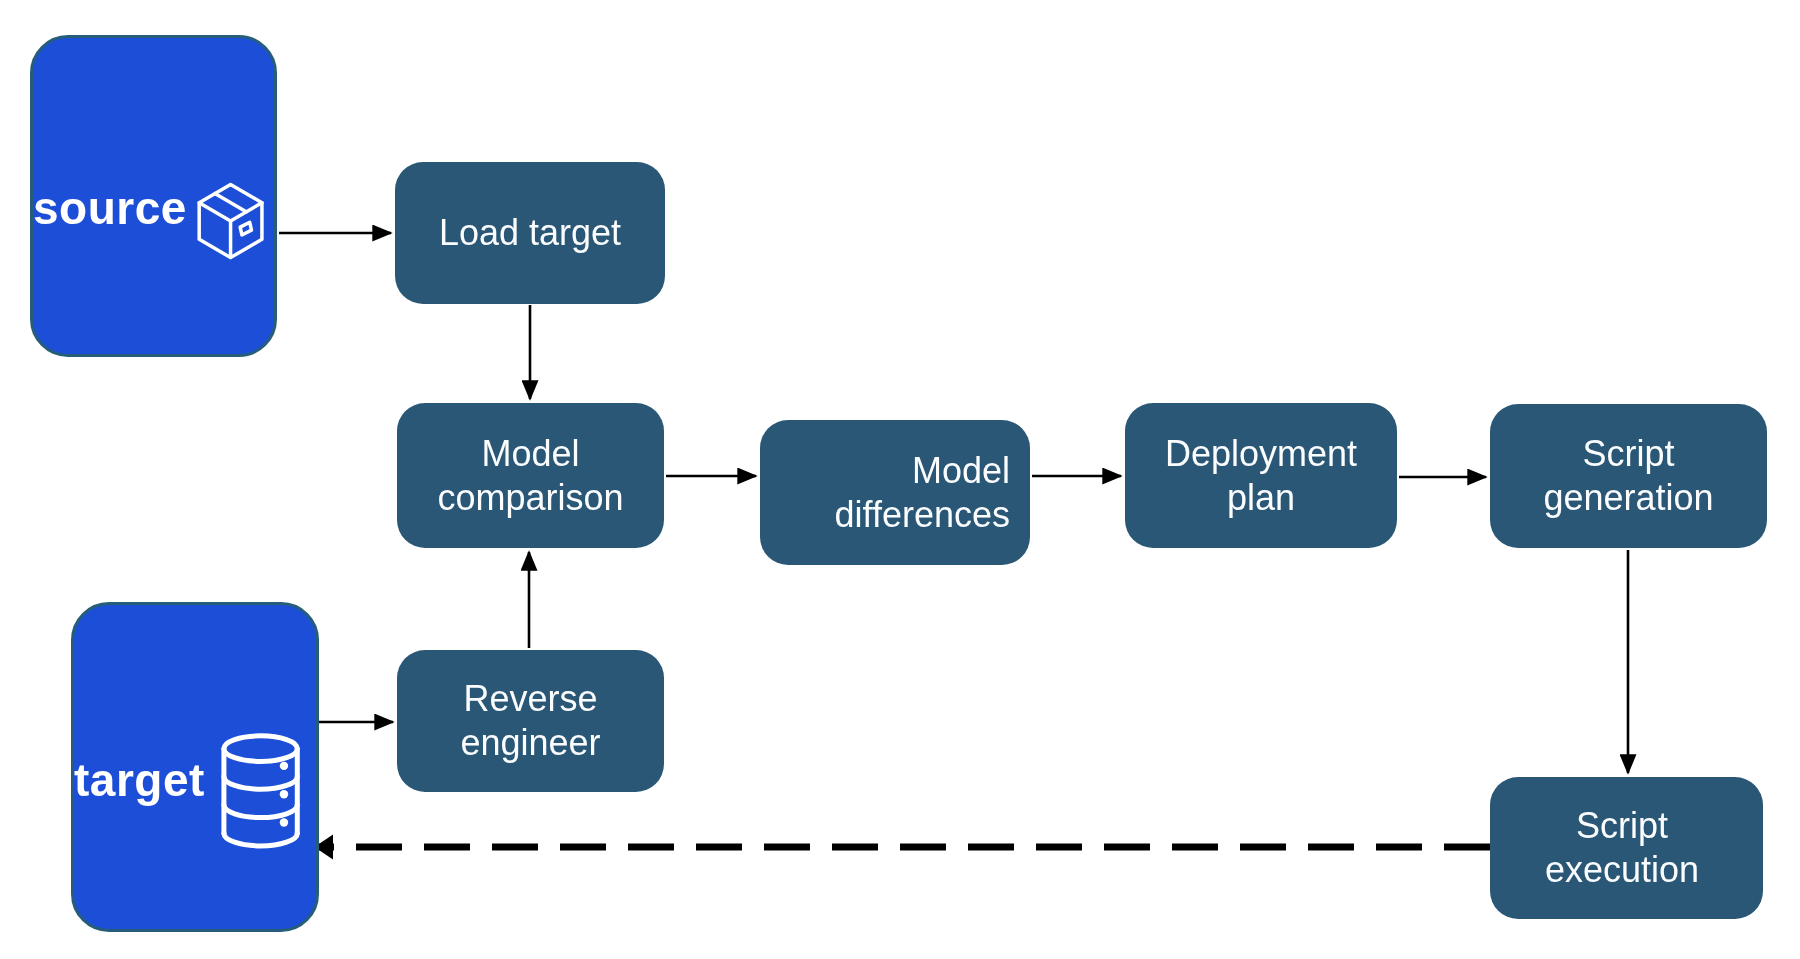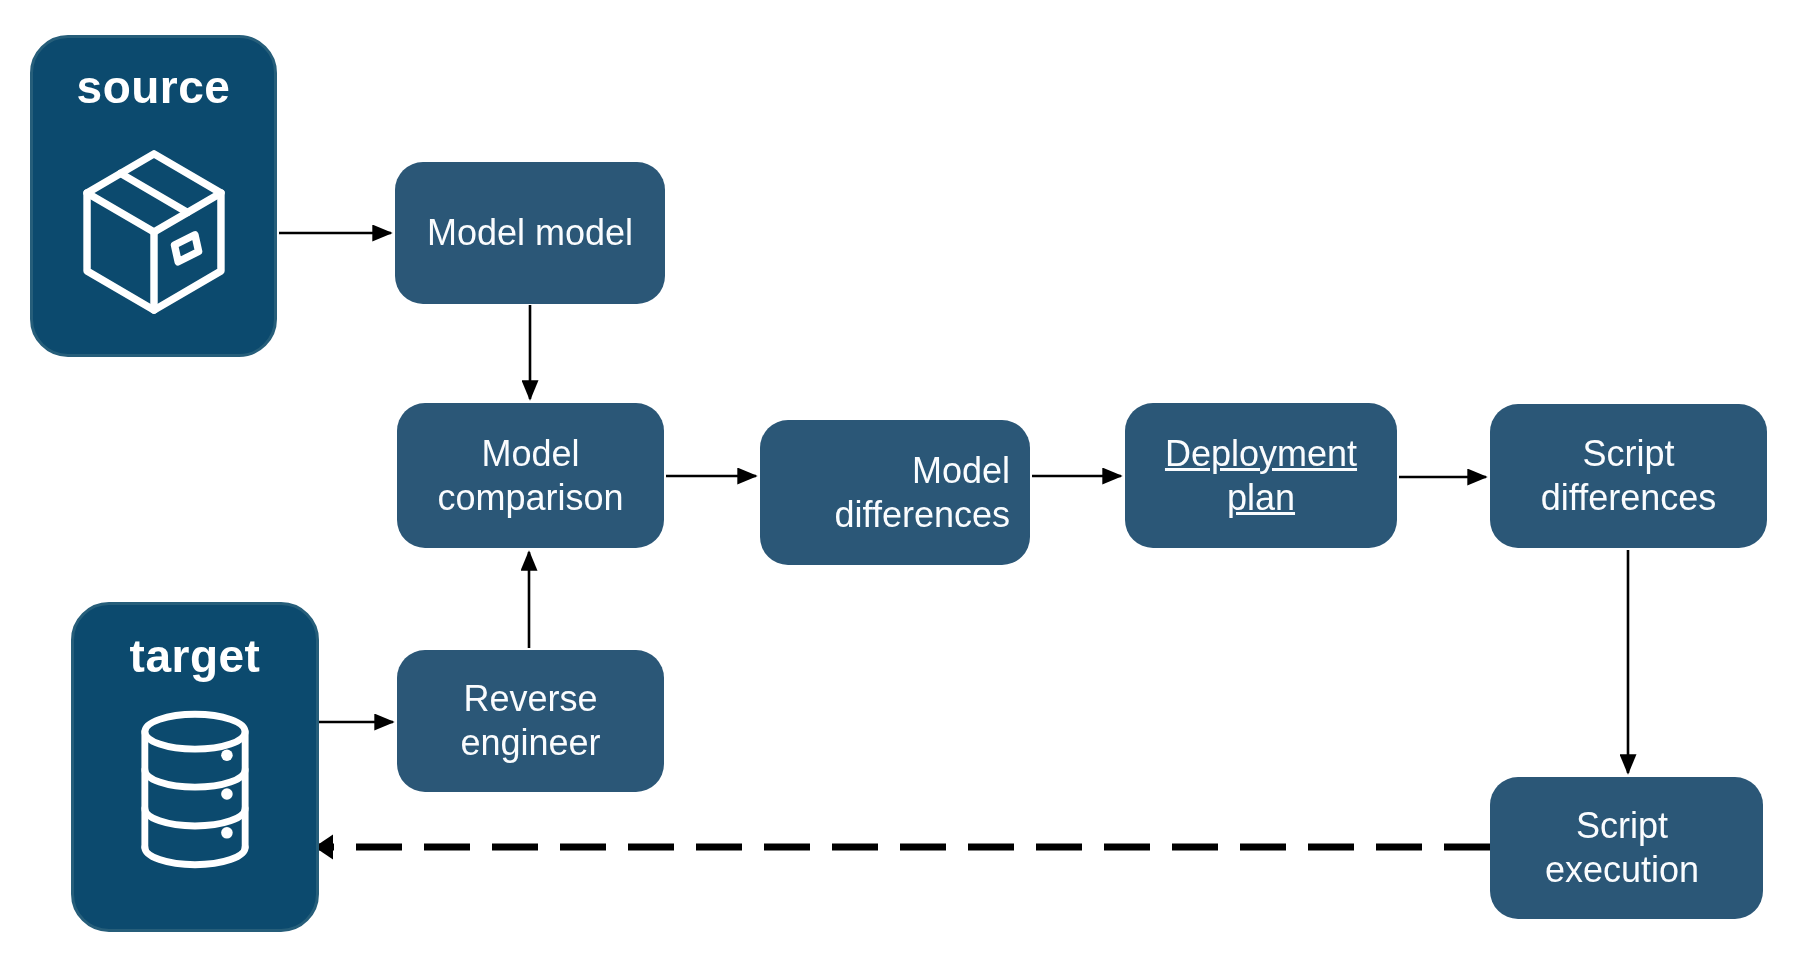--- a/index.html
+++ b/index.html
@@ -8,26 +8,26 @@
     width: 1800px;
     height: 959px;
     background: #ffffff;
     font-family: "Liberation Sans", sans-serif;
     overflow: hidden;
   }
 
   
   .entity {
     position: absolute;
-    background: #0c4a6e;
+    background: #1d4ed8;
     border: 3px solid #265E7A;
     border-radius: 38px;
     box-sizing: border-box;
     display: flex;
-    flex-direction: column;
+    flex-direction: row;
     align-items: center;
   }
   .entity-title {
     color: #ffffff;
     font-size: 46px;
     font-weight: 700;
     letter-spacing: 0.5px;
     line-height: 1.1;
   }
   #entity-source { left: 30px;  top: 35px;  width: 247px; height: 322px; padding-top: 24px; }
@@ -46,21 +46,21 @@
     display: flex;
     align-items: center;
     justify-content: center;
     text-align: center;
     box-sizing: border-box;
     padding: 8px 20px;
   }
   #node-load-model        { left: 395px;  top: 162px; width: 270px; height: 142px; }
   #node-model-comparison  { left: 397px;  top: 403px; width: 267px; height: 145px; justify-content: flex-end; }
   #node-model-differences { left: 760px;  top: 420px; width: 270px; height: 145px; text-align: right; }
-  #node-deployment-plan   { left: 1125px; top: 403px; width: 272px; height: 145px; text-decoration: underline; }
+  #node-deployment-plan   { left: 1125px; top: 403px; width: 272px; height: 145px; }
   #node-script-generation { left: 1490px; top: 404px; width: 277px; height: 144px; }
   #node-reverse-engineer  { left: 397px;  top: 650px; width: 267px; height: 142px; }
   #node-script-execution  { left: 1490px; top: 777px; width: 273px; height: 142px; padding-left: 11px; }
 
   
   .connectors {
     position: absolute;
     left: 0; top: 0;
     width: 1800px;
     height: 959px;
@@ -121,33 +121,33 @@
       </g>
       <g fill="#ffffff" stroke="none">
         <circle cx="71" cy="31.5" r="3.8"></circle>
         <circle cx="71" cy="57" r="3.8"></circle>
         <circle cx="71" cy="82.5" r="3.8"></circle>
       </g>
     </svg>
   </div>
 
   <div class="node" id="node-load-model">
-    <span>Model model</span>
+    <span>Load target</span>
   </div>
   <div class="node" id="node-model-comparison">
     <span>Model comparison</span>
   </div>
   <div class="node" id="node-model-differences">
     <span>Model differences</span>
   </div>
   <div class="node" id="node-deployment-plan">
     <span>Deployment plan</span>
   </div>
   <div class="node" id="node-script-generation">
-    <span>Script differences</span>
+    <span>Script generation</span>
   </div>
   <div class="node" id="node-reverse-engineer">
     <span>Reverse engineer</span>
   </div>
   <div class="node" id="node-script-execution">
     <span>Script execution</span>
   </div>
 
 </div>
 

